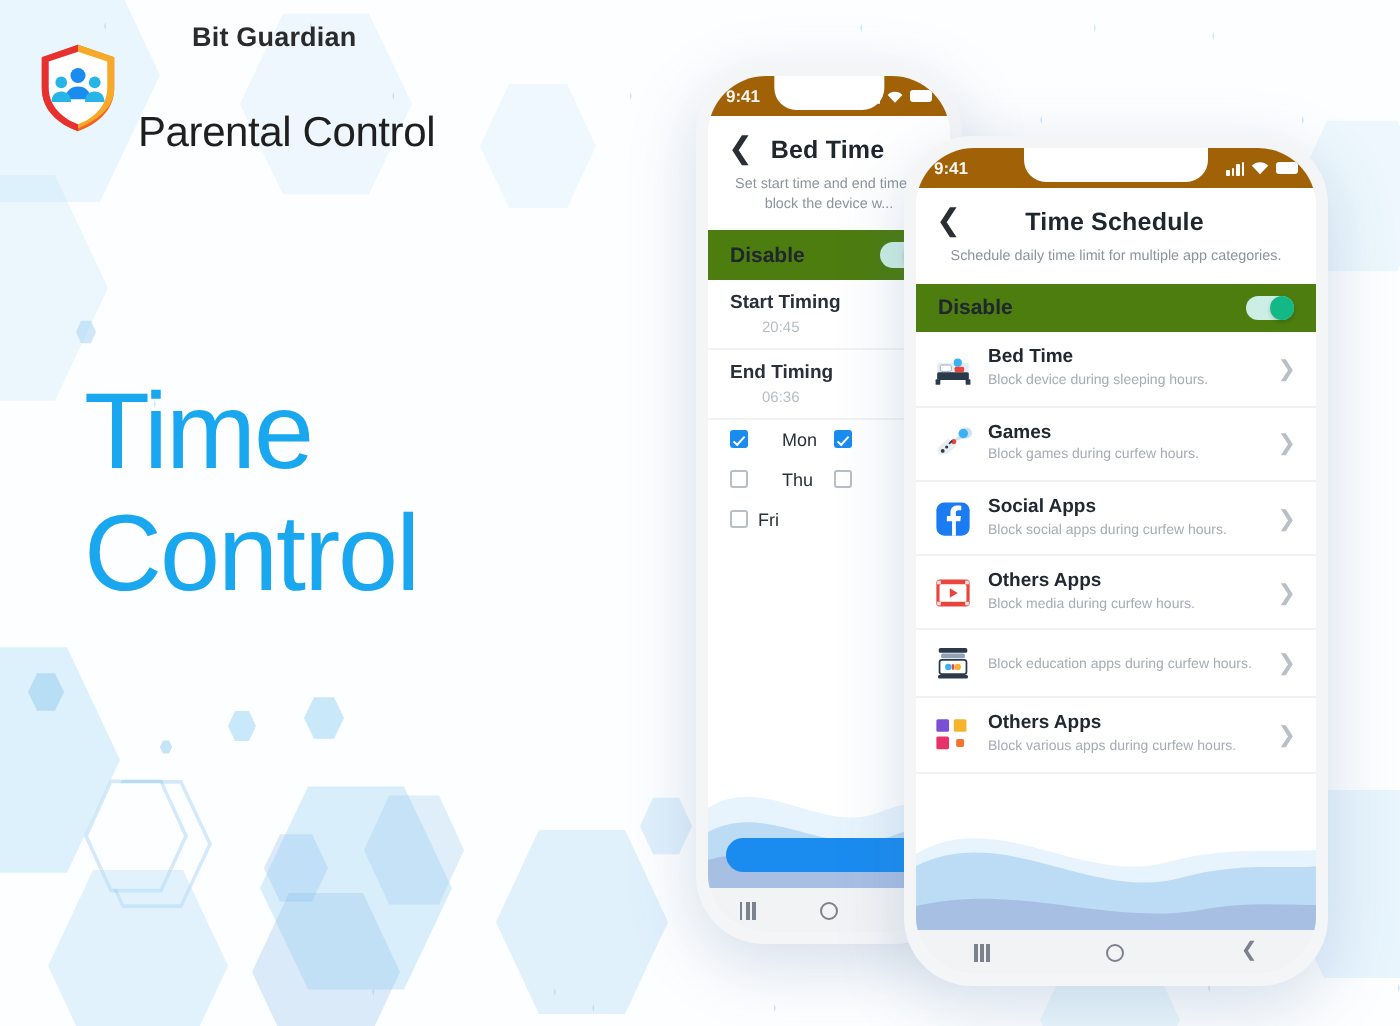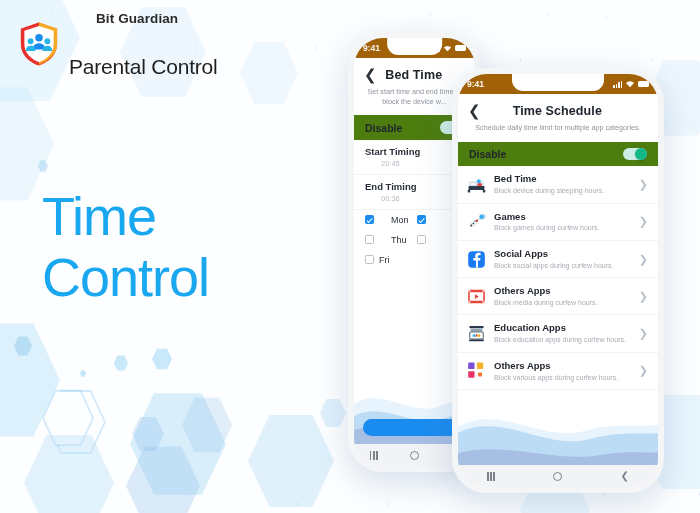--- a/index.html
+++ b/index.html
@@ -455,21 +455,20 @@
           <svg class="ico" viewBox="0 0 24 24">
             <rect x="3" y="2.5" width="18" height="3" rx="1" fill="#2b3a4a"></rect>
             <rect x="4.5" y="6" width="15" height="3" rx="1" fill="#8fa3b5"></rect>
             <rect x="3.5" y="10" width="17" height="9" rx="1.5" fill="#ffffff" stroke="#2b3a4a" stroke-width="1.1"></rect>
             <circle cx="9" cy="14.5" r="2" fill="#3bb0f5"></circle>
             <circle cx="15" cy="14.5" r="2" fill="#f5b32e"></circle>
             <rect x="11.2" y="12.8" width="1.6" height="3.4" fill="#e8453c"></rect>
             <rect x="2.5" y="19.5" width="19" height="2.3" rx="1" fill="#2b3a4a"></rect>
           </svg>
           <div class="txt">
-            <div class="t1">Education Apps</div>
             <div class="t2">Block education apps during curfew hours.</div>
           </div>
           <div class="chev">❯</div>
         </div>
 
         <div class="row">
           <svg class="ico" viewBox="0 0 24 24">
             <rect x="1.5" y="2" width="8" height="8" rx="1" fill="#7b4fd6"></rect>
             <rect x="12.5" y="2" width="8" height="8" rx="1" fill="#f5b32e"></rect>
             <rect x="1.5" y="13" width="8" height="8" rx="1" fill="#e8336a"></rect>

